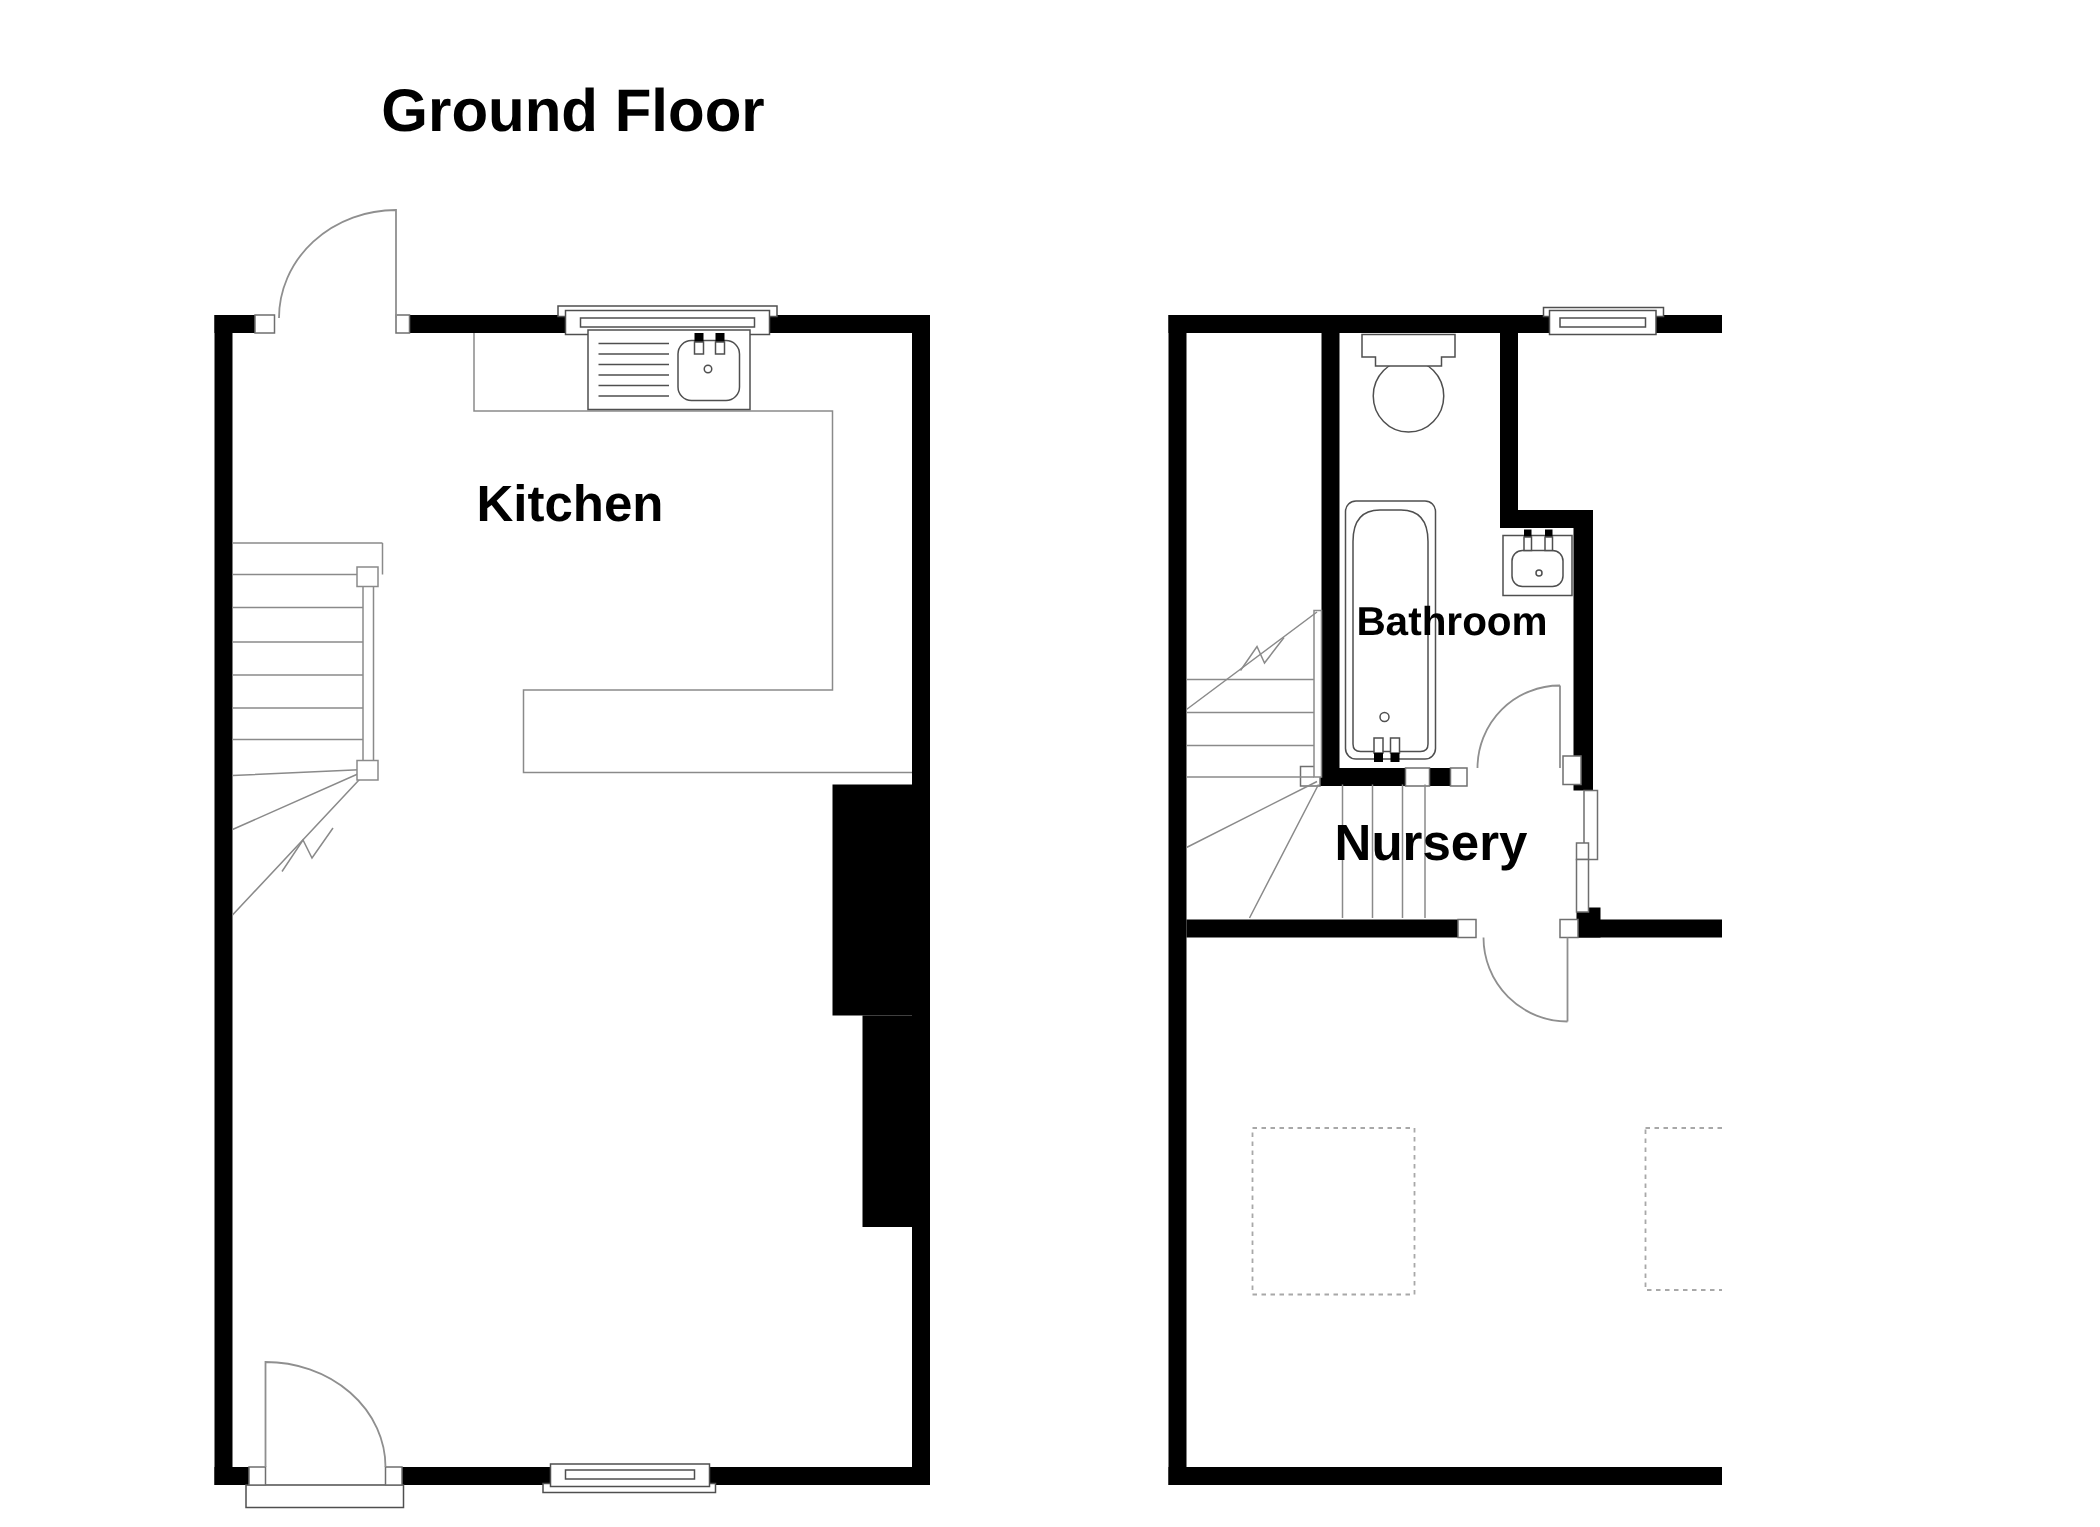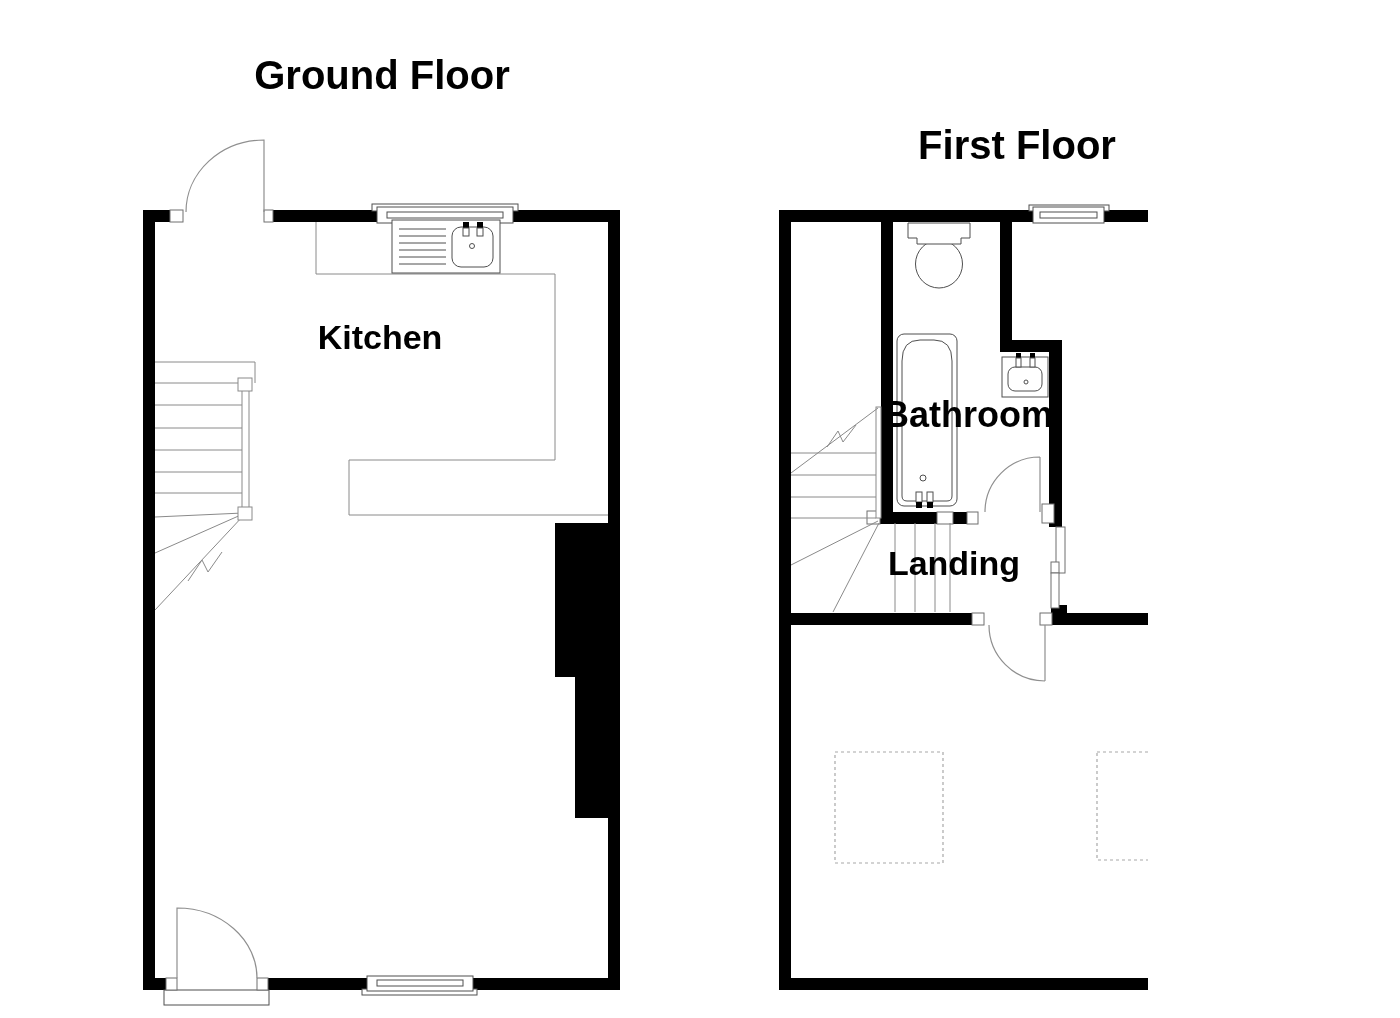--- a/index.html
+++ b/index.html
@@ -16,21 +16,21 @@
   .thin{fill:none;stroke:var(--line);stroke-width:1;}
   .counter{fill:none;stroke:var(--stair);stroke-width:1;}
   .stair{fill:none;stroke:var(--stair);stroke-width:1;}
   .stairfill{fill:#ffffff;stroke:var(--stair);stroke-width:1;}
   .arc{fill:none;stroke:#8f8f8f;stroke-width:1.2;}
   .dash{fill:none;stroke:var(--dash);stroke-width:1.2;stroke-dasharray:3 3;}
   .plan-label{position:absolute;transform:translate(-50%,-50%);font-weight:700;color:var(--text);
               white-space:nowrap;text-align:center;}
   .t40{font-size:40px;}
   .t34{font-size:34px;}
-  .t28{font-size:36px;}
+  .t28{font-size:27px;}
 </style>
 </head>
 <body>
 
 <div class="stage">
 
   <svg class="plan-svg" viewBox="0 0 1400 1018" width="1400" height="1018">
 
     <g>
       <g>
@@ -181,21 +181,20 @@
       <rect class="dash" x="835" y="752" width="108" height="111"></rect>
       <rect class="dash" x="1097" y="752" width="110" height="108"></rect>
     </g>
   </svg>
 
   <div class="plan-label t40" style="left:382px;top:75px">Ground Floor</div>
 
   <div class="plan-label t34" style="left:380px;top:337px">Kitchen</div>
 
 
-  <div class="plan-label t40" style="left:1017px;top:145px">First Floor</div>
 
   <div class="plan-label t28" style="left:968px;top:415px">Bathroom</div>
 
-  <div class="plan-label t34" style="left:954px;top:563px">Landing</div>
+  <div class="plan-label t34" style="left:954px;top:563px">Nursery</div>
 
 
 
 </div>
 
 </body></html>

